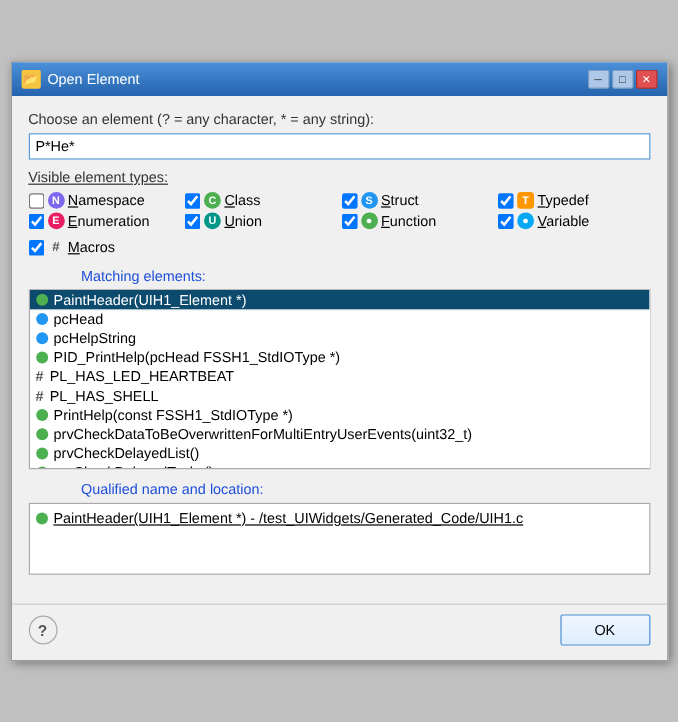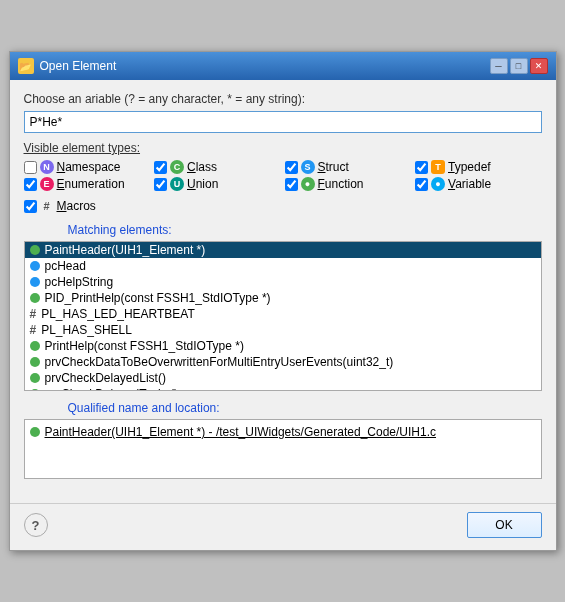--- a/index.html
+++ b/index.html
@@ -261,21 +261,21 @@
     </div>
     <div class="title-controls">
       <div class="title-btn">─</div>
       <div class="title-btn">□</div>
       <div class="title-btn close">✕</div>
     </div>
   </div>
 
   <div class="dialog-body">
     
-    <div class="section-label">Choose an ariable (? = any character, * = any string):</div>
+    <div class="section-label">Choose an element (? = any character, * = any string):</div>
     
     <input class="search-input" type="text" value="P*He*" style="">
 
     
     <div class="visible-types-label">Visible element types:</div>
 
     
     <div class="checkboxes-grid">
 
       <div class="checkbox-item">
@@ -345,21 +345,21 @@
       <div class="list-item">
         <span class="dot dot-blue"></span>
         <span>pcHead</span>
       </div>
       <div class="list-item">
         <span class="dot dot-blue"></span>
         <span>pcHelpString</span>
       </div>
       <div class="list-item">
         <span class="dot dot-green"></span>
-        <span>PID_PrintHelp(const FSSH1_StdIOType *)</span>
+        <span>PID_PrintHelp(pcHead FSSH1_StdIOType *)</span>
       </div>
       <div class="list-item">
         <span class="hash-prefix">#</span>
         <span>PL_HAS_LED_HEARTBEAT</span>
       </div>
       <div class="list-item">
         <span class="hash-prefix">#</span>
         <span>PL_HAS_SHELL</span>
       </div>
       <div class="list-item">

